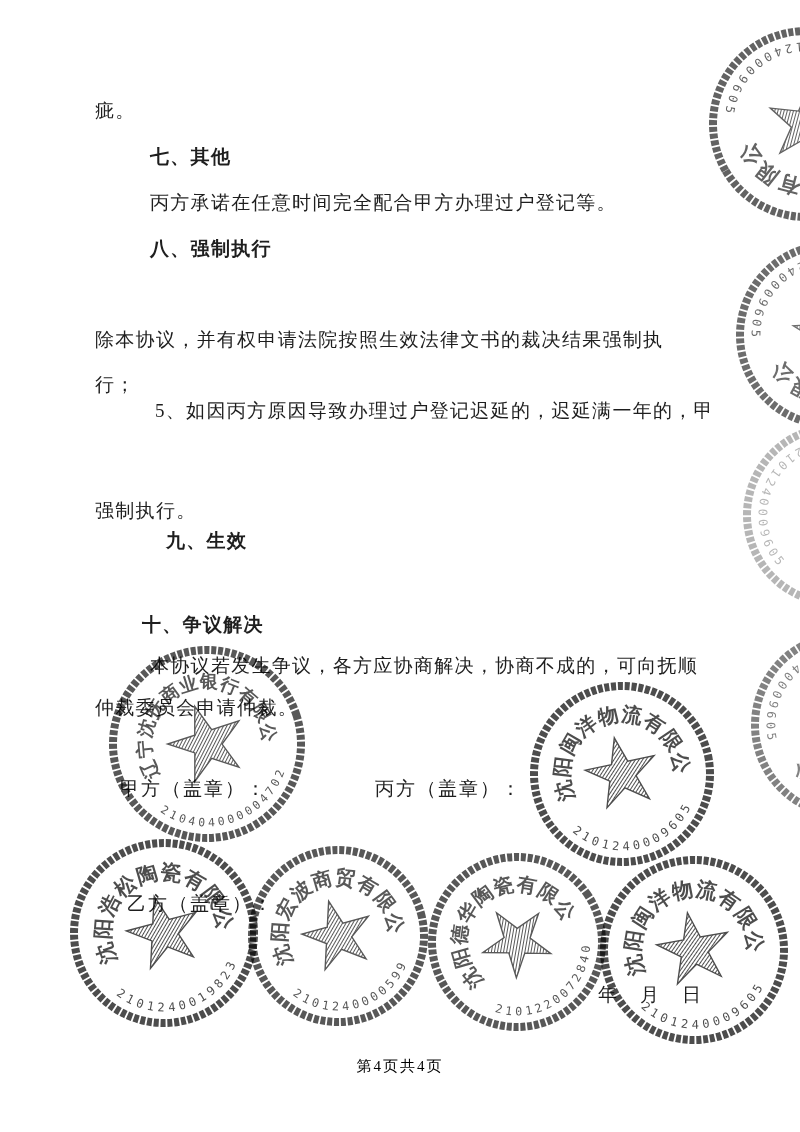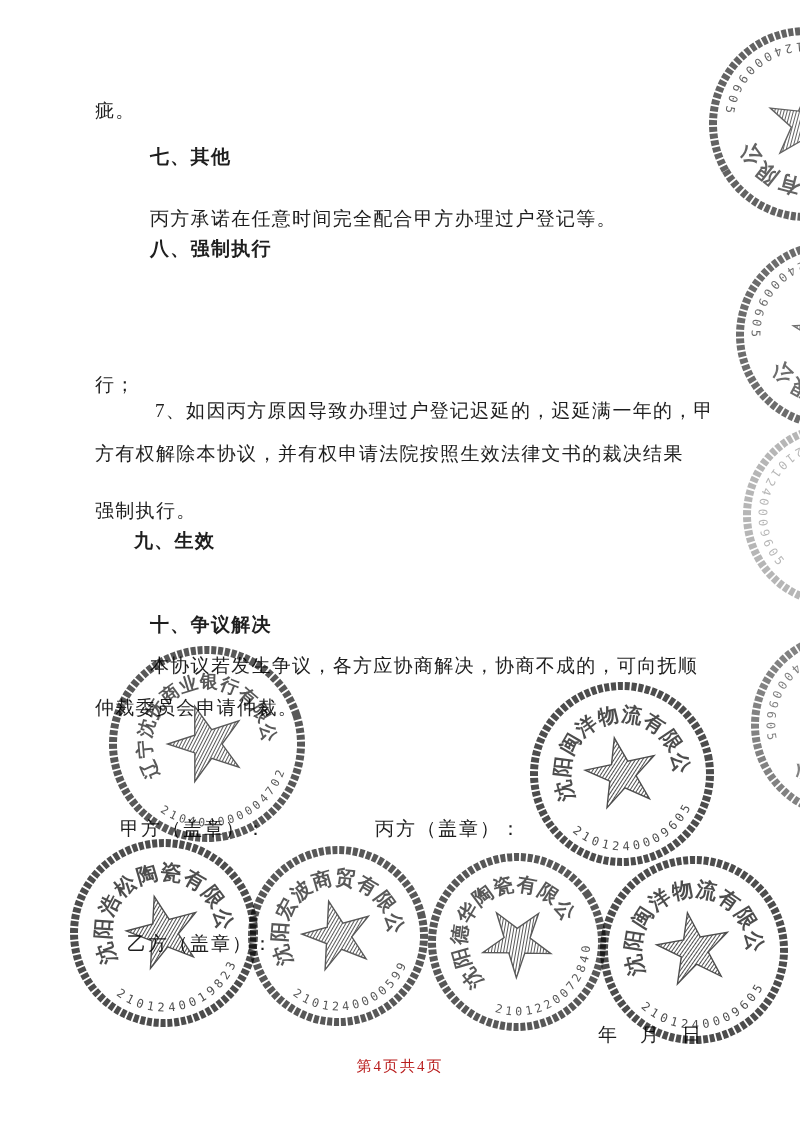--- a/index.html
+++ b/index.html
@@ -4,40 +4,40 @@
 <style>
   html,body{margin:0;padding:0;background:#ffffff;}
   .page{
     position:relative;width:800px;height:1132px;background:#ffffff;
     overflow:hidden;
     font-family:"Liberation Serif","DejaVu Serif",serif;
     color:#1e1e1e;
   }
   .line{position:absolute;font-size:19px;letter-spacing:1.3px;white-space:pre;line-height:1.2;}
   .b{font-weight:bold;text-align:center;}
-  .sig{letter-spacing:2px;margin-top:40px;}
+  .sig{letter-spacing:2px;}
   .footer{position:absolute;left:0;right:0;top:1057px;text-align:center;
-          font-size:15px;letter-spacing:2px;color:#b91c1c;}
+          font-size:15px;letter-spacing:2px;color:#000000;}
   .seal{position:absolute;mix-blend-mode:multiply;pointer-events:none;}
 </style>
 </head>
 <body>
 
 <div class="page">
 
   <div class="line" style="left:95px;top:100px">疵。</div>
   <div class="line b" style="left:150px;top:146px">七、其他</div>
-  <div class="line" style="left:150px;top:208px">丙方承诺在任意时间完全配合甲方办理过户登记等。</div>
+  <div class="line" style="left:150px;top:192px">丙方承诺在任意时间完全配合甲方办理过户登记等。</div>
   <div class="line b" style="left:150px;top:238px">八、强制执行</div>
+  <div class="line" style="left:95px;top:329px">除本协议，并有权申请法院按照生效法律文书的裁决结果强制执</div>
   <div class="line" style="left:95px;top:374px">行；</div>
-  <div class="line" style="left:155px;top:400px">7、如因丙方原因导致办理过户登记迟延的，迟延满一年的，甲</div>
-  <div class="line" style="left:95px;top:443px">方有权解除本协议，并有权申请法院按照生效法律文书的裁决结果</div>
+  <div class="line" style="left:155px;top:400px">5、如因丙方原因导致办理过户登记迟延的，迟延满一年的，甲</div>
   <div class="line" style="left:95px;top:500px">强制执行。</div>
-  <div class="line b" style="left:134px;top:530px">九、生效</div>
-  <div class="line b" style="left:150px;top:614px">十、争议解决</div>
+  <div class="line b" style="left:166px;top:530px">九、生效</div>
+  <div class="line b" style="left:142px;top:614px">十、争议解决</div>
   <div class="line" style="left:150px;top:655px">本协议若发生争议，各方应协商解决，协商不成的，可向抚顺</div>
   <div class="line" style="left:95px;top:697px">仲裁委员会申请仲裁。</div>
 
   <div class="line sig" style="left:120px;top:778px">甲方（盖章）：</div>
   <div class="line sig" style="left:375px;top:778px">丙方（盖章）：</div>
   <div class="line sig" style="left:127px;top:893px">乙方（盖章）：</div>
   <div class="line sig" style="left:598px;top:984px">年　月　日</div>
 
   <div class="footer">第4页共4页</div>
 

